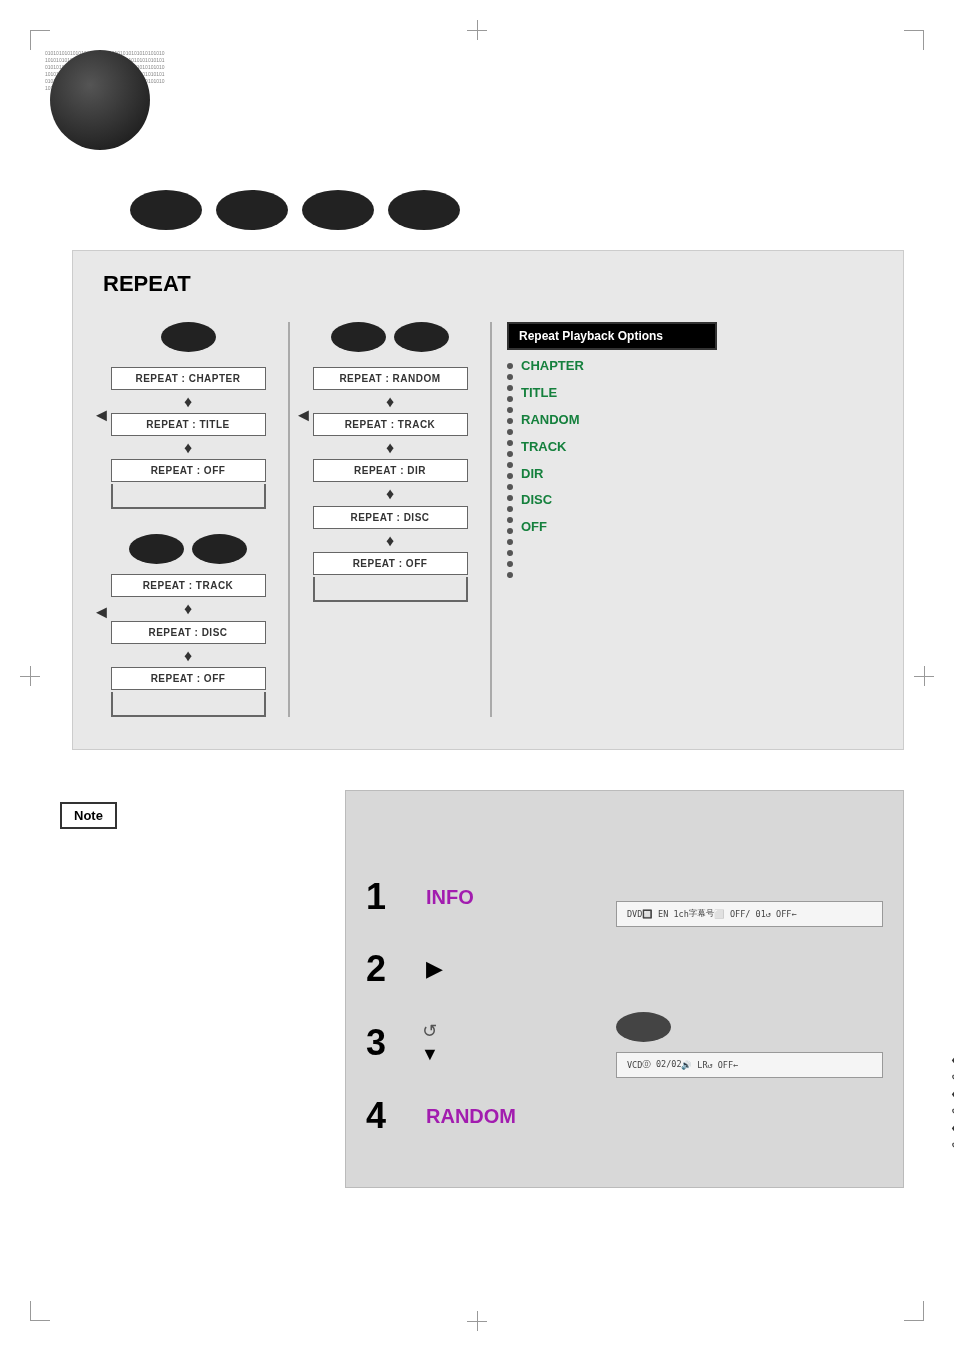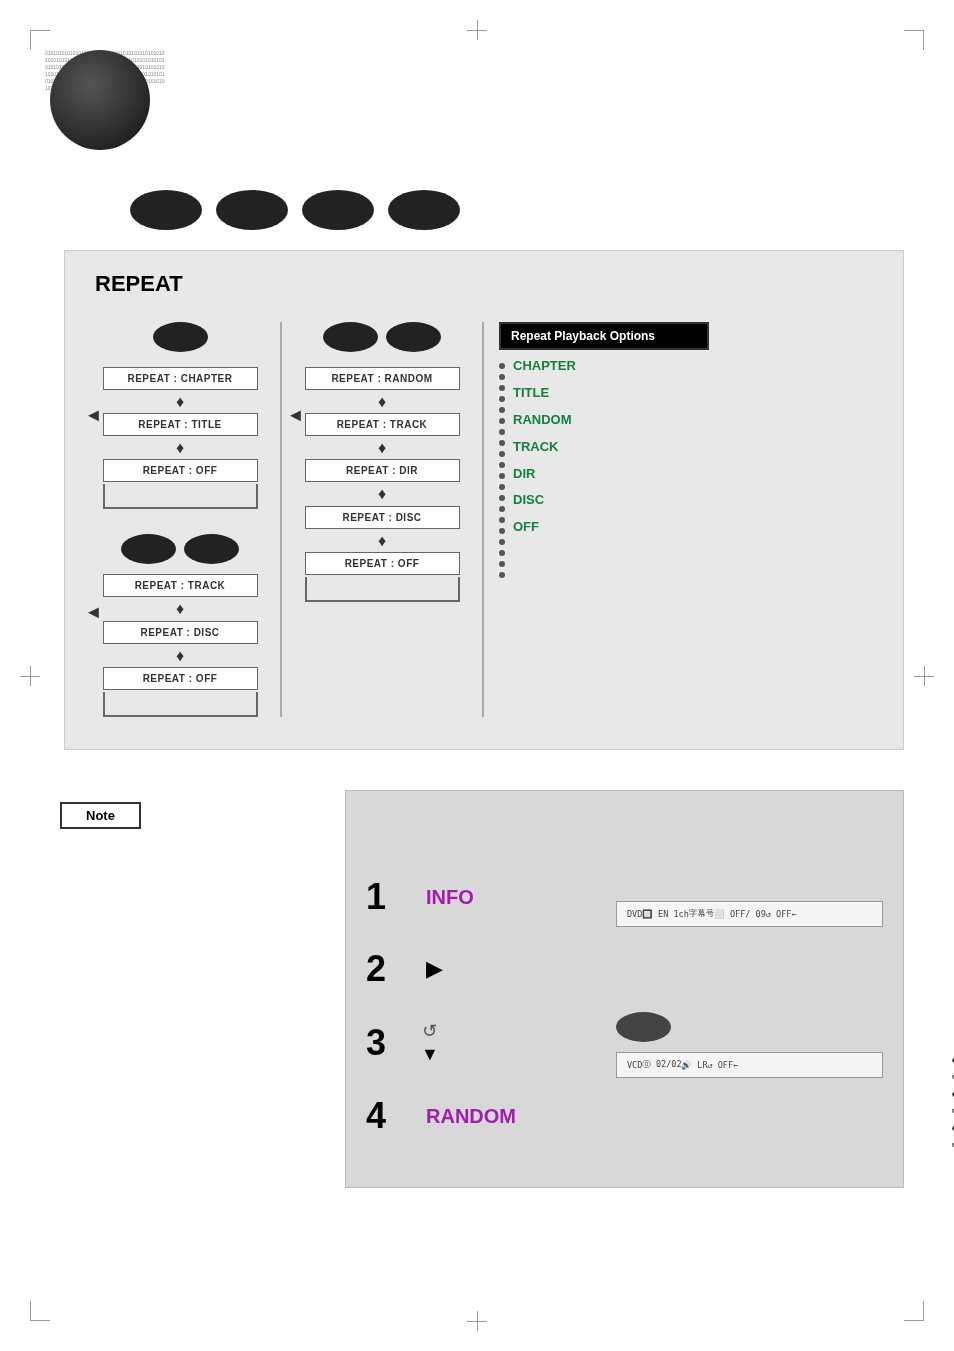--- a/index.html
+++ b/index.html
@@ -102,21 +102,21 @@
       width: 72px;
       height: 40px;
       background: #222;
       border-radius: 50%;
     }
 
     
     .main-box {
       position: absolute;
       top: 250px;
-      left: 64px;
+      left: 72px;
       right: 50px;
       background: #e8e8e8;
       border: 1px solid #ccc;
       padding: 20px;
       min-height: 500px;
     }
 
     .repeat-label {
       font-size: 22px;
       font-weight: 900;
@@ -304,21 +304,21 @@
       font-family: monospace;
     }
 
     
     .note-box {
       position: absolute;
       top: 810px;
       left: 60px;
       background: #fff;
       border: 2px solid #333;
-      padding: 4px 24px;
+      padding: 4px 12px;
       font-size: 13px;
       font-weight: bold;
       color: #000;
     }
   </style>
 </head>
 <body>
 
 <div class="corner-mark corner-tl"></div>
 <div class="corner-mark corner-tr"></div>
@@ -483,21 +483,21 @@
   </div>
 
   <div class="screens-col" style="position:relative;">
 
     <div style="position:relative; margin-bottom:20px;">
       <div class="screen-display">
         <div class="screen-top-row">
           <span>DVD</span>
           <span>🔲 EN 1ch</span>
           <span>字幕号</span>
-          <span>⬜ OFF/ 09</span>
+          <span>⬜ OFF/ 01</span>
           <span>↺ OFF</span>
           <span>←</span>
         </div>
       </div>
 
     </div>
 
     <div style="position:relative; margin-top:50px;">
 
       <div style="width:55px; height:30px; background:#444; border-radius:50%; margin-bottom:10px;"></div>

